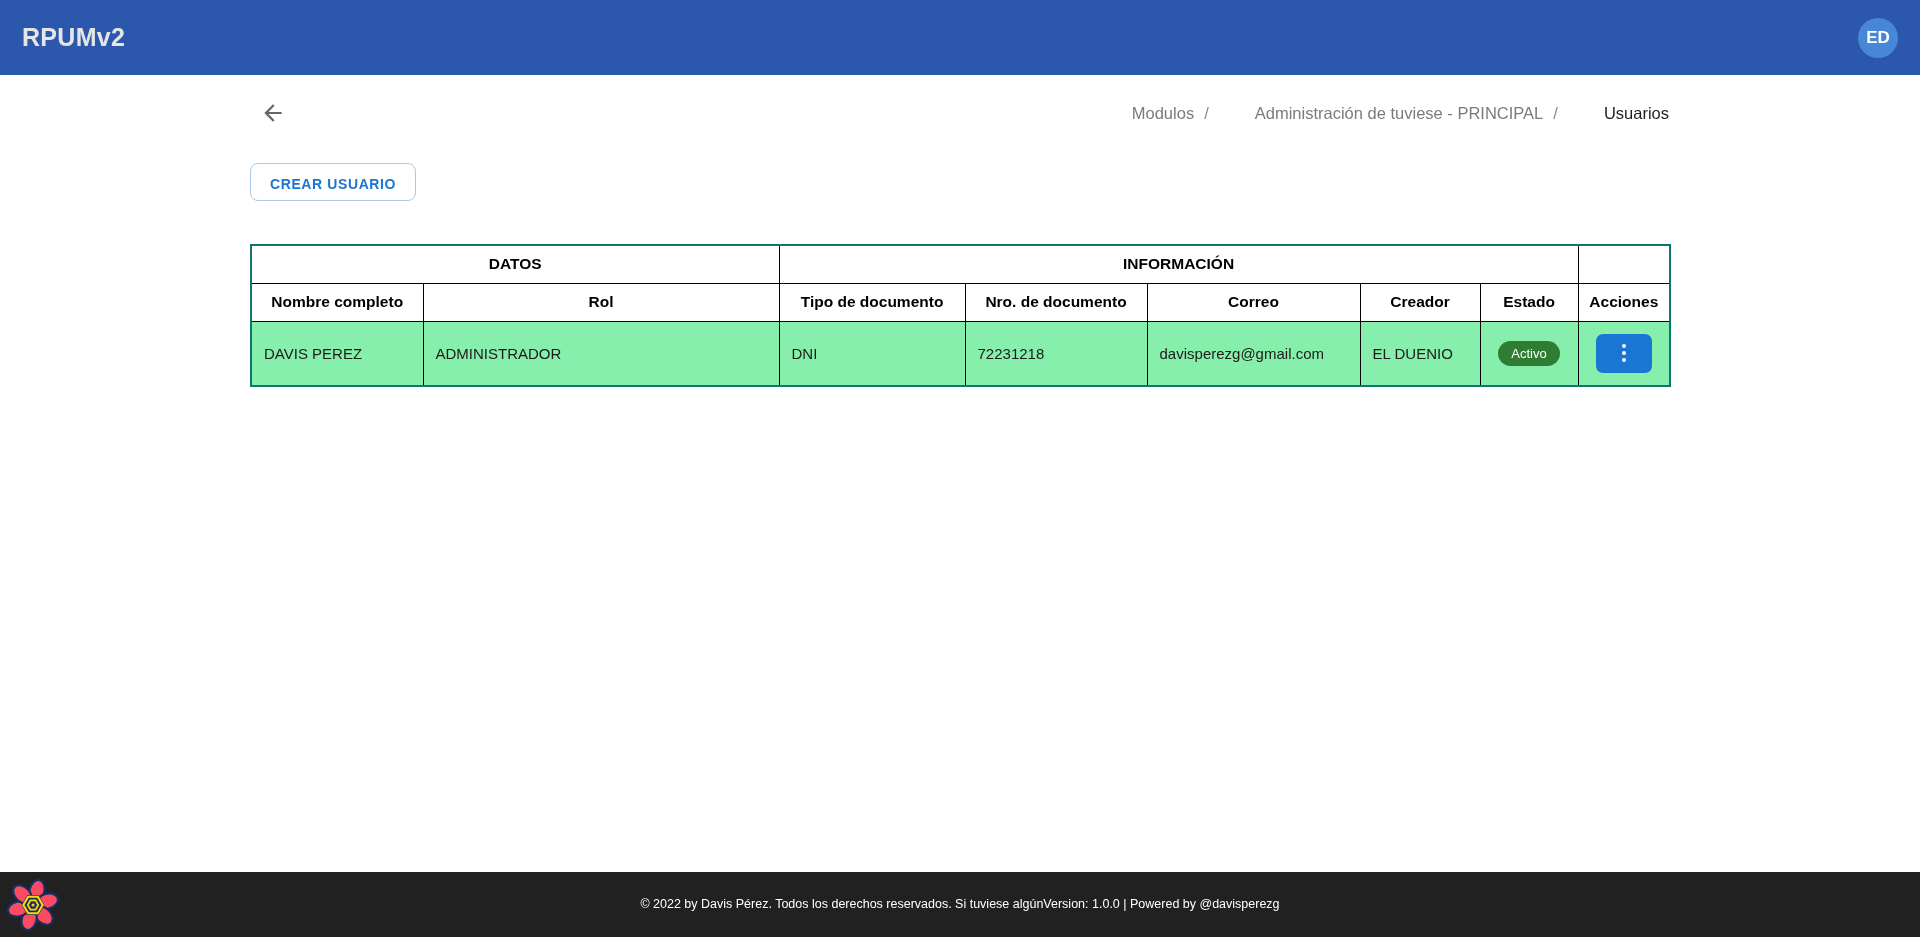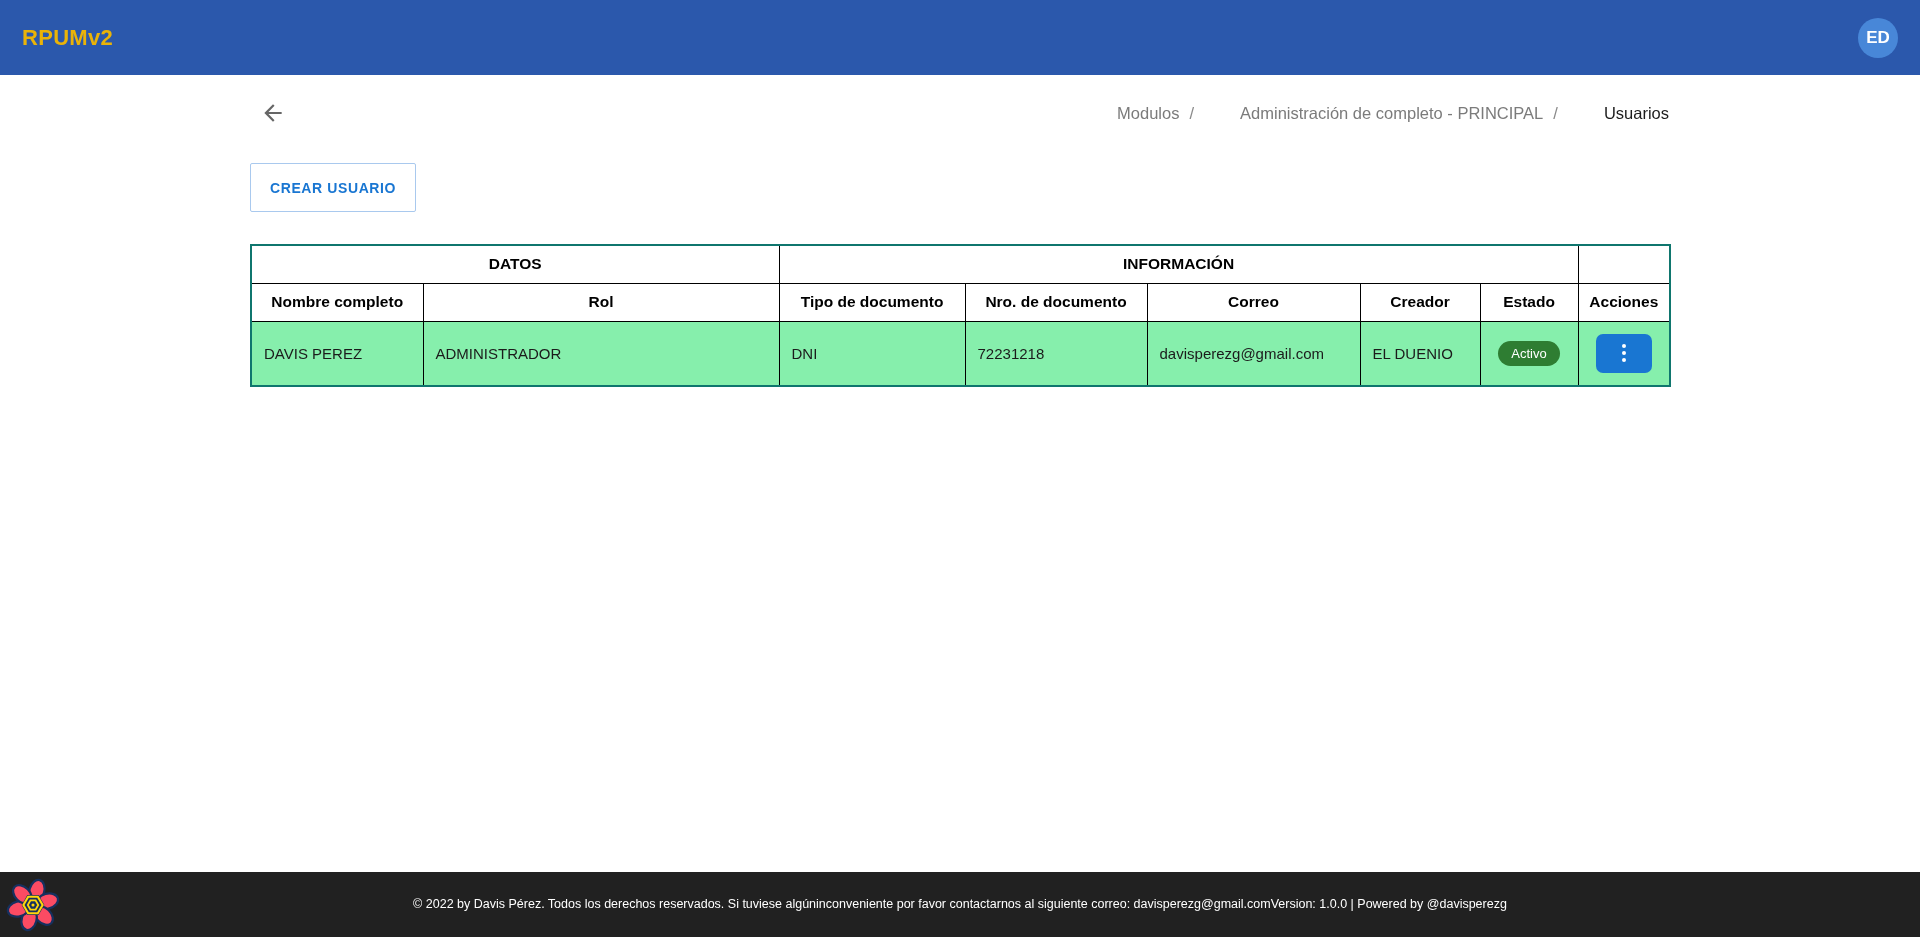--- a/index.html
+++ b/index.html
@@ -7,21 +7,21 @@
   body { font-family: "Liberation Sans", sans-serif; background: #fff; overflow: hidden; }
   .page { position: relative; width: 1920px; height: 937px; background: #fff; overflow: hidden; }
 
   
   .appbar {
     position: absolute; top: 0; left: 0; width: 100%; height: 75px;
     background: var(--header-bg, #2b58ac);
     display: flex; align-items: center; justify-content: space-between;
     padding: 0 22px;
   }
-  .app-title { color: #eab308; font-size: 22px; font-weight: bold; letter-spacing: .3px; }
+  .app-title { color: #e5e5e5; font-size: 25px; font-weight: bold; letter-spacing: .3px; }
   .avatar {
     width: 40px; height: 40px; border-radius: 50%;
     background: var(--avatar-bg, #4887d8); color: #ffffff; font-size: 17px;
     display: flex; align-items: center; justify-content: center; cursor: pointer;
     user-select: none;
     font-weight: bold;
   }
 
   
   .back-btn {
@@ -34,23 +34,23 @@
   .breadcrumb {
     position: absolute; top: 104px; right: 251px;
     display: flex; align-items: center; gap: 10px;
     font-size: 16.5px; color: #7b7b7b; white-space: nowrap;
   }
   .breadcrumb .crumb { cursor: pointer; margin-left: 36px; }
   .breadcrumb .crumb.active { color: #1d1d1d; cursor: default; }
   .breadcrumb .sep { color: #8a8a8a; }
 
   .create-btn {
-    position: absolute; left: 250px; top: 163px; height: 49px;
+    position: absolute; left: 250px; top: 163px; height: 38px;
     padding: 12px 19px; background: #fff;
-    border: 1px solid #a9c9ee; border-radius: 2px;
+    border: 1px solid #a9c9ee; border-radius: 8px;
     color: var(--action-blue, #1976d2); font-family: "Liberation Sans", sans-serif;
     font-size: 14px; font-weight: bold; letter-spacing: .6px; cursor: pointer;
   }
 
   
   table.users {
     position: absolute; left: 250px; top: 244px; width: 1419px;
     border-collapse: collapse; table-layout: fixed;
     border: 2px solid #0f766e; font-size: 15px; color: #1b1b1b;
   }
@@ -103,21 +103,21 @@
     <span style="display:flex;">
       <svg viewBox="0 0 24 24">
           <path d="M20 11H7.83l5.59-5.59L12 4l-8 8 8 8 1.41-1.41L7.83 13H20v-2z"></path>
         </svg>
     </span>
   </button>
 
   <nav class="breadcrumb">
     <span class="crumb">Modulos</span>
     <span class="sep">/</span>
-    <span class="crumb">Administración de completo - PRINCIPAL</span>
+    <span class="crumb">Administración de tuviese - PRINCIPAL</span>
     <span class="sep">/</span>
     <span class="crumb active">Usuarios</span>
   </nav>
 
   <button class="create-btn">CREAR USUARIO</button>
 
   <table class="users">
     <colgroup>
       <col style="width:172px">
         <col style="width:356px">
@@ -186,17 +186,16 @@
               <ellipse cx="32" cy="15" rx="8.5" ry="12.5" fill="#fb4b63" stroke="#16305e" stroke-width="2.6"></ellipse>
             </g>
           <polygon points="45,32 38.5,43.3 25.5,43.3 19,32 25.5,20.7 38.5,20.7" fill="#16305e"></polygon>
           <polygon points="43,32 37.5,41.5 26.5,41.5 21,32 26.5,22.5 37.5,22.5" fill="none" stroke="#ffd60a" stroke-width="2.4"></polygon>
           <polygon points="38,32 35,37.2 29,37.2 26,32 29,26.8 35,26.8" fill="none" stroke="#ffd60a" stroke-width="2"></polygon>
           <circle cx="32" cy="32" r="1.8" fill="#ffd60a"></circle>
         </g>
       </svg>
     </span>
     <div>© 2022 by Davis Pérez. Todos los derechos reservados. Si tuviese algún</div>
-    <div>inconveniente por favor contactarnos al siguiente correo: davisperezg@gmail.com</div>
     <div>Version: 1.0.0 | Powered by @davisperezg</div>
   </footer>
 
 </div>
 
 </body></html>

